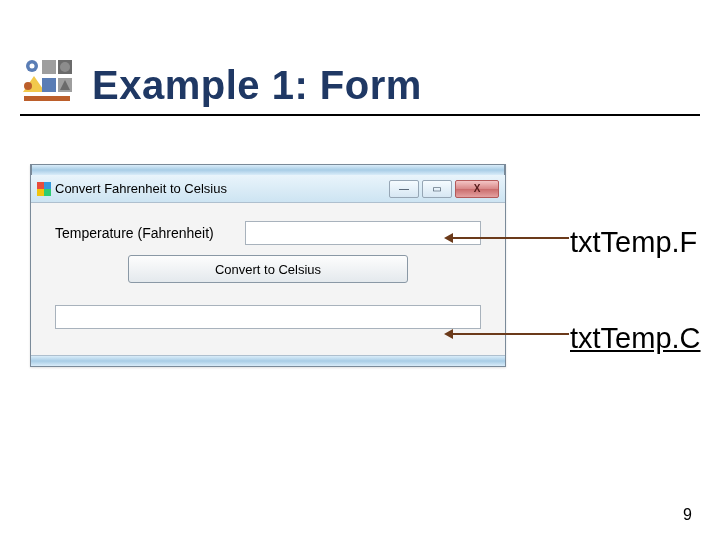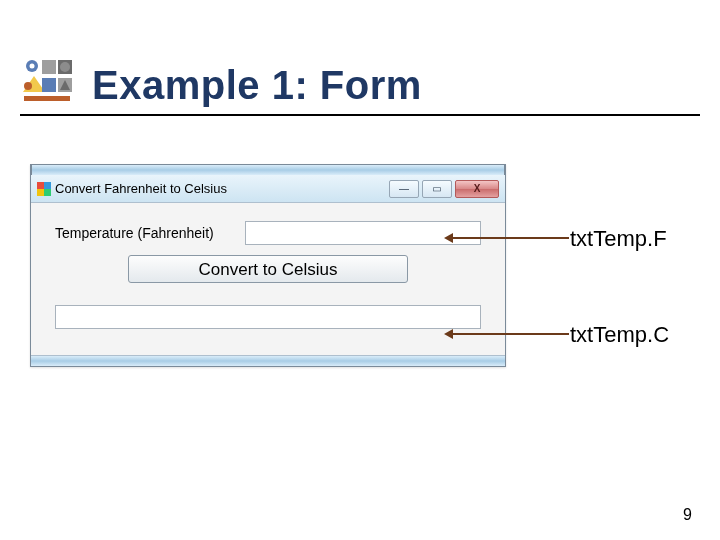--- a/index.html
+++ b/index.html
@@ -124,39 +124,39 @@
     padding: 2px 4px;
     font-size: 13px;
   }
   .btn-row {
     display:flex;
     justify-content:center;
     margin: 10px 0 22px 0;
   }
   .winform-btn {
     font-family: "Segoe UI", Tahoma, sans-serif;
-    font-size: 17px;
+    font-size: 13px;
     padding: 4px 0;
     width: 280px;
     height: 28px;
     border: 1px solid #8a98a5;
     border-radius: 3px;
     background: linear-gradient(#fdfdfd, #e4e9ed);
     color:#000;
     cursor:pointer;
   }
   .annot {
     position: absolute;
     left: 570px;
-    font-size: 22px;
+    font-size: 29px;
     color:#000;
     font-family: Arial, sans-serif;
   }
   .annot-f { top: 226px; }
-  .annot-c { top: 322px; }
+  .annot-c { top: 322px; text-decoration: underline; }
   .arrow {
     position:absolute;
     height: 2px;
     background: #6b3a1a;
   }
   .arrow::before {
     content:"";
     position:absolute;
     left:-8px; top:-4px;
     border: 5px solid transparent;

